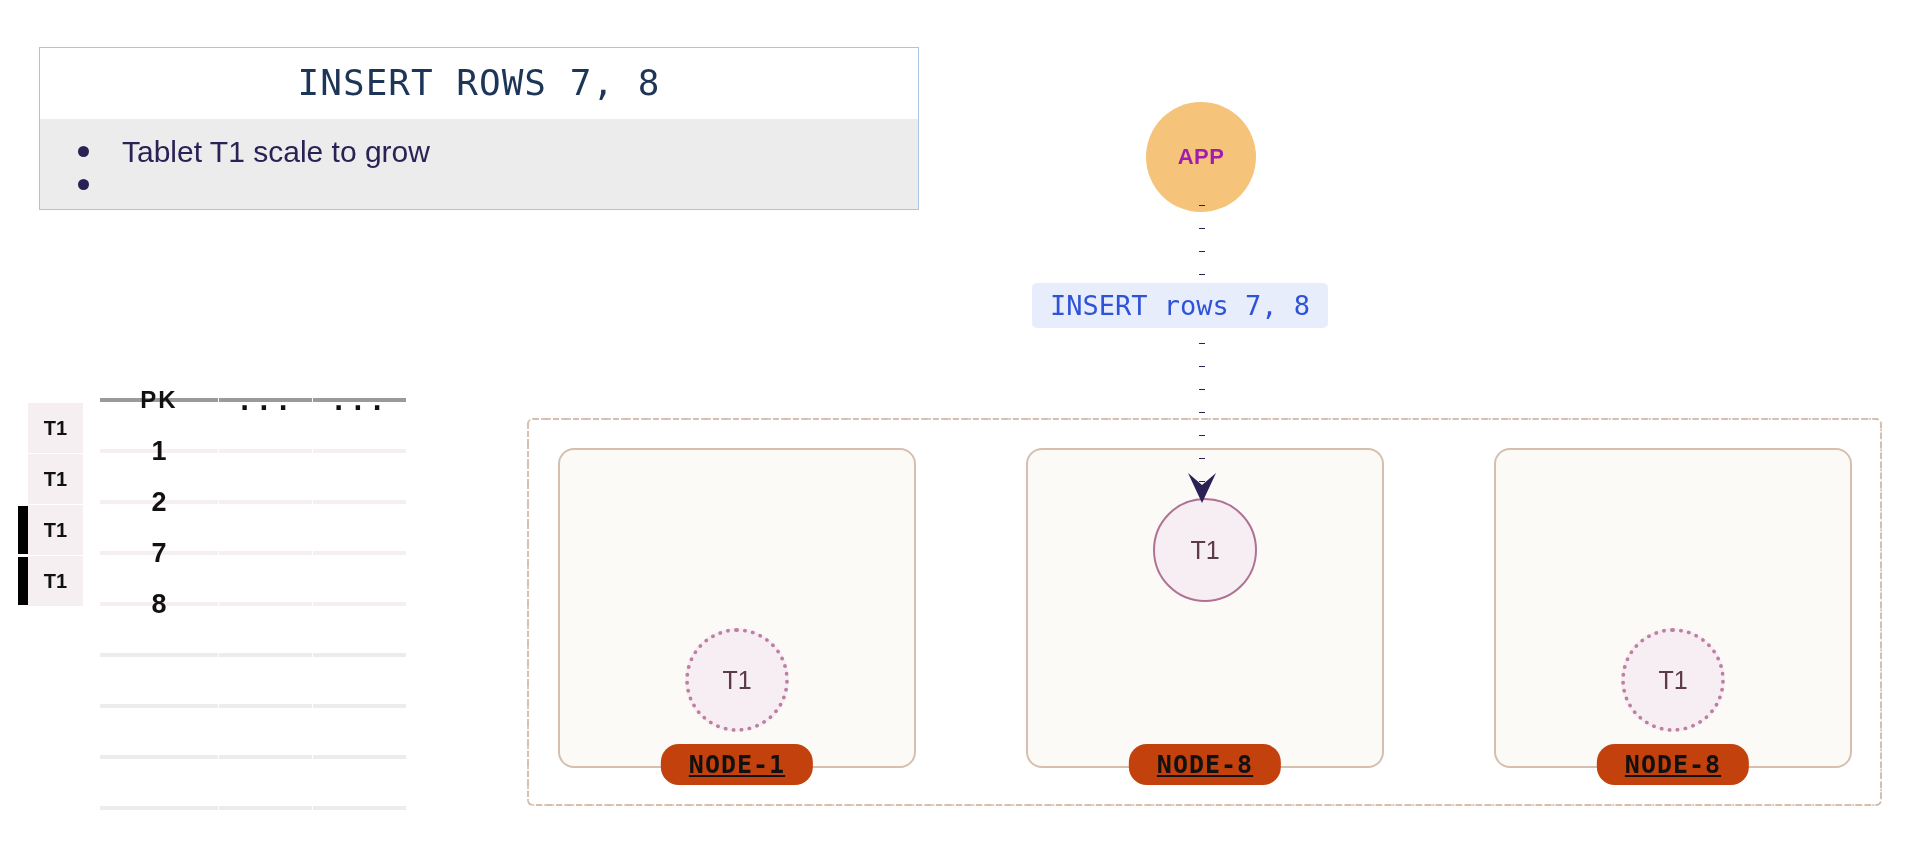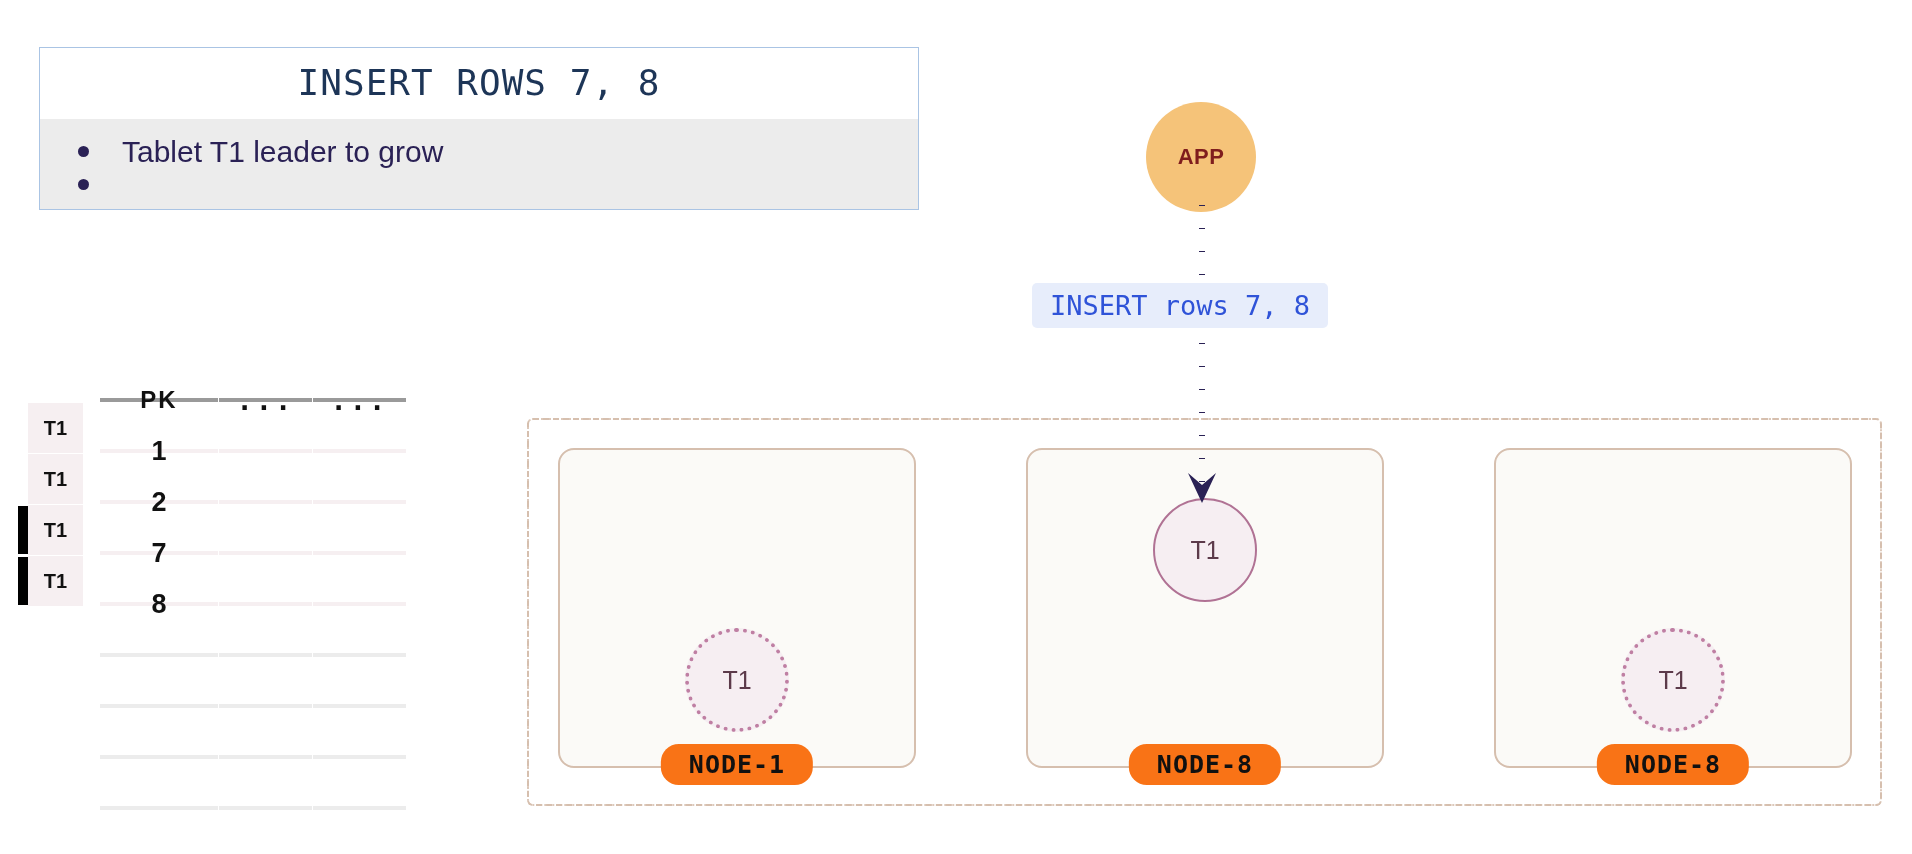--- a/index.html
+++ b/index.html
@@ -131,21 +131,21 @@
     top: 102px;
     width: 110px;
     height: 110px;
     border-radius: 50%;
     background: #f5c379;
     display: flex;
     align-items: center;
     justify-content: center;
     font-size: 22px;
     font-weight: bold;
-    color: #7f1d1d;
+    color: #a21caf;
     letter-spacing: 0.5px;
   }
 
   
   #arrow-svg {
     position: absolute;
     left: 1180px;
     top: 205px;
     width: 44px;
     height: 300px;
@@ -199,29 +199,30 @@
   }
   #node-1 { left: 558px; }
   #node-2 { left: 1026px; }
   #node-3 { left: 1494px; }
 
   .node-label {
     position: absolute;
     bottom: -19px;
     left: 50%;
     transform: translateX(-50%);
-    background: #f97316;
+    background: #c2410c;
     border-radius: 18px;
     padding: 6px 28px;
     font-family: "DejaVu Sans Mono", monospace;
     font-size: 25px;
     font-weight: bold;
     color: #111111;
     letter-spacing: 1px;
     white-space: nowrap;
+    text-decoration: underline;
   }
 
   .tablet {
     position: absolute;
     width: 104px;
     height: 104px;
     border-radius: 50%;
     background: #f6eef2;
     display: flex;
     align-items: center;
@@ -244,21 +245,21 @@
   }
 </style>
 </head>
 <body>
 
 <div id="callout">
   <div id="callout-title">INSERT ROWS 7, 8</div>
   <div id="callout-body">
     <div class="bullet-row">
       <span class="bullet-dot"></span>
-      <span class="bullet-text">Tablet T1 leader to grow</span>
+      <span class="bullet-text">Tablet T1 scale to grow</span>
     </div>
     <div class="bullet-row">
       <span class="bullet-dot"></span>
     </div>
   </div>
 </div>
 
 <div id="table-wrap">
 
   <div class="trow">

